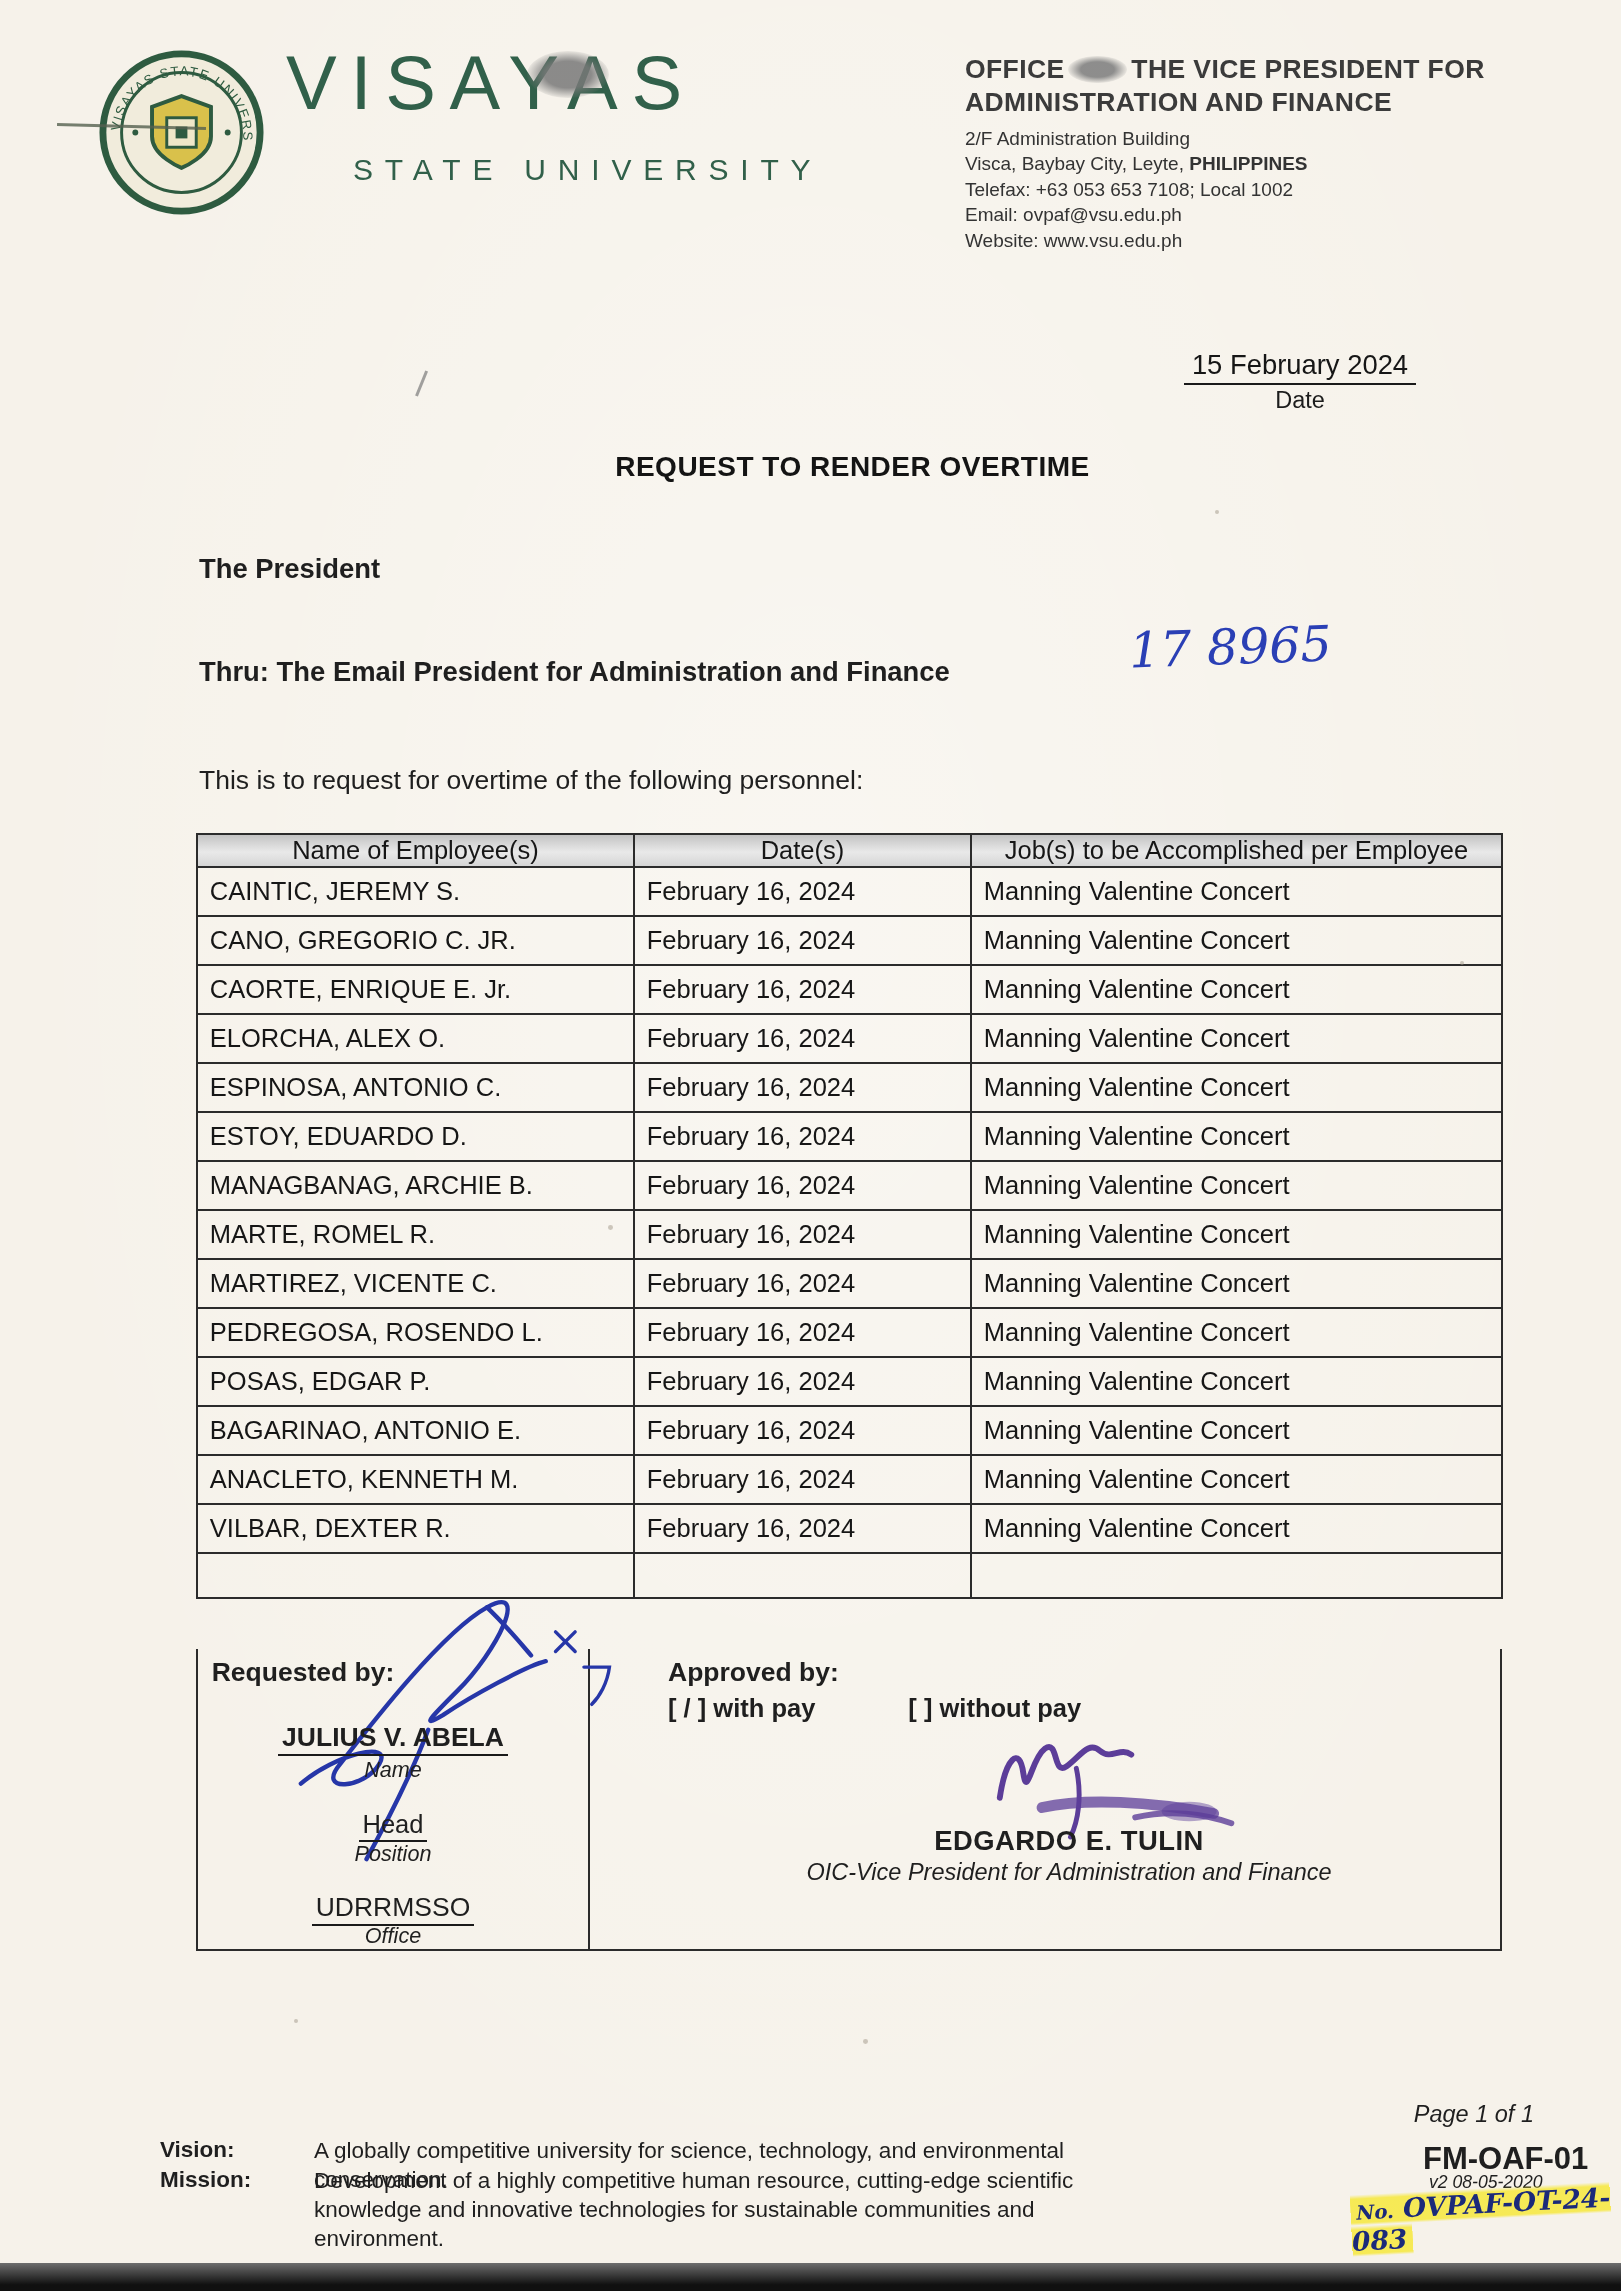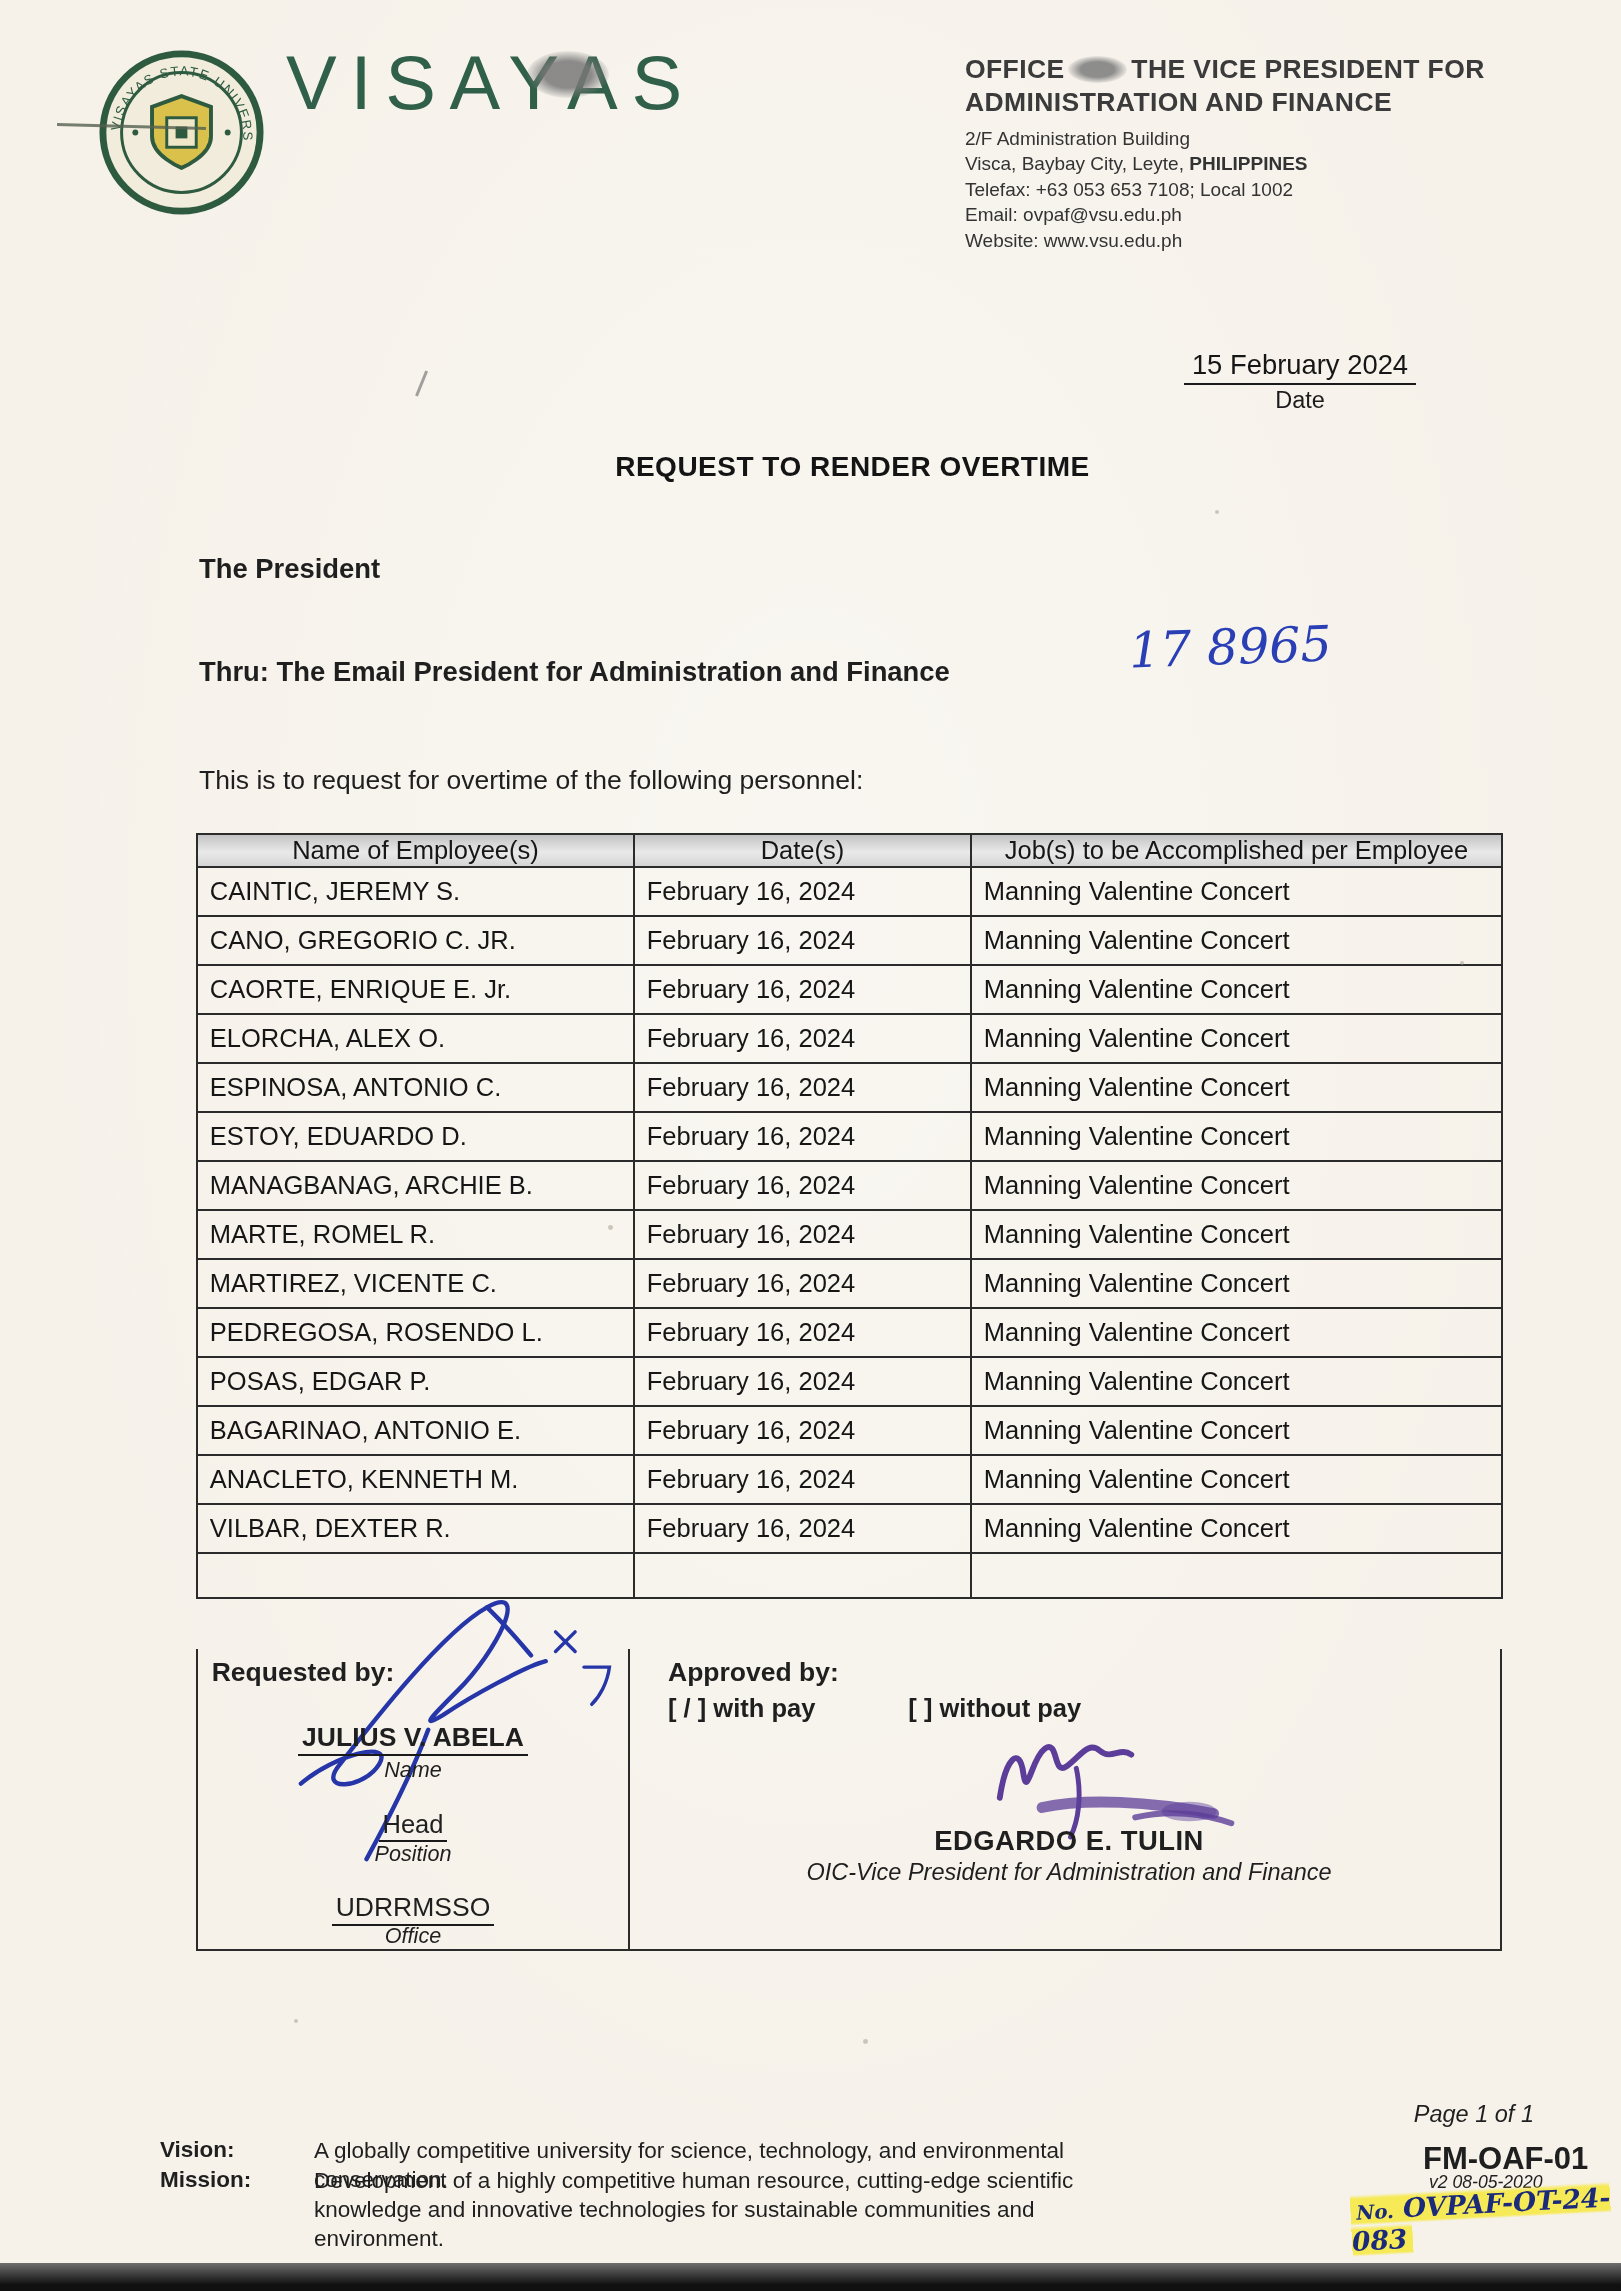--- a/index.html
+++ b/index.html
@@ -45,21 +45,21 @@
   
   table.ot { left:196px; top:833px; position:absolute; width:1306px; border-collapse:collapse; table-layout:fixed; }
   table.ot th, table.ot td { border:2px solid #2b2b2b; font-size:25.5px; color:#161616; }
   table.ot th { height:33px; font-weight:400; background:linear-gradient(180deg,#c3c3c3,#e9e9e9 55%,#d5d5d5); }
   table.ot td { height:49px; padding-left:11.8px; vertical-align:middle; }
   .col-name { width:437px; } .col-date { width:337px; } .col-job { width:531px; }
   tr.empty-row td { height:45px; }
 
   
   .sig-box { left:196px; top:1649px; width:1306px; height:302px; border:2px solid #2b2b2b; border-top:none; }
-  .sig-left { position:absolute; left:0; top:0; width:432px; height:100%; border-right:2px solid #2b2b2b; }
+  .sig-left { position:absolute; left:0; top:0; width:392px; height:100%; border-right:2px solid #2b2b2b; }
   .sig-right { position:absolute; left:437px; top:0; width:868px; height:100%; }
   .req-label { position:absolute; left:13.7px; top:7.8px; font-size:26.5px; font-weight:700; }
   .sig-julius { position:absolute; left:49px; top:-76px; width:382px; height:294px; pointer-events:none; }
   .name-block { position:absolute; left:0; width:100%; text-align:center; }
   .u { border-bottom:2px solid #1a1a1a; display:inline-block; padding:0 3.9px 1px; }
   .nb1 { top:73px; font-size:26.5px; font-weight:700; }
   .nb1-cap { top:108px; font-size:21.6px; font-style:italic;text-align:center; }
   .nb2 { top:161px; font-size:25.5px; }
   .nb2-cap { top:192px; font-size:21.6px; font-style:italic; }
   .nb3 { top:243px; font-size:26.5px; }
@@ -106,20 +106,21 @@
       <rect x="70" y="70" width="30" height="30" fill="#efe7c8" stroke="#2e5b40" stroke-width="3"></rect>
       <rect x="79" y="79" width="12" height="12" fill="#2e5b40"></rect>
       <circle cx="38" cy="85" r="3" fill="#2e5b40"></circle>
         <circle cx="132" cy="85" r="3" fill="#2e5b40"></circle>
     </svg>
   </div>
   <div class="abs seal-strike"></div>
 
   <div class="abs wordmark">VISAYAS</div>
   <div class="abs wordmark-smudge"></div>
+  <div class="abs wordmark-sub">STATE UNIVERSITY</div>
 
   <div class="abs office">
     <div class="office-line1">
       <span>OFFICE</span>
       <span class="smudge"></span>
       <span>THE VICE PRESIDENT FOR</span>
     </div>
     <div class="office-line2">ADMINISTRATION AND FINANCE</div>
     <div class="office-details">
       <div>2/F Administration Building</div>

